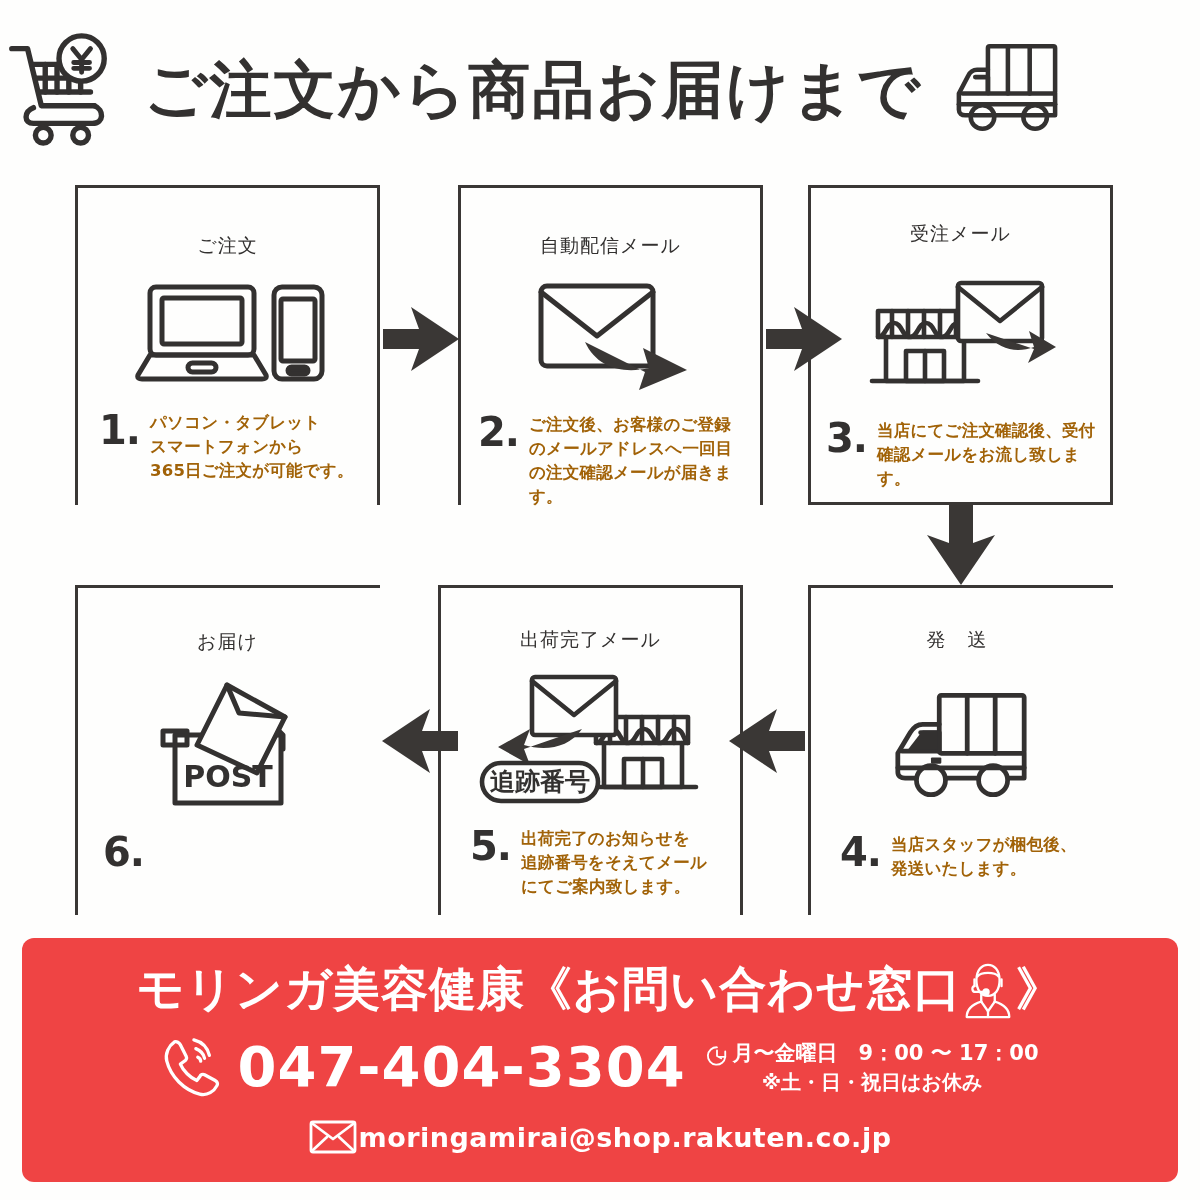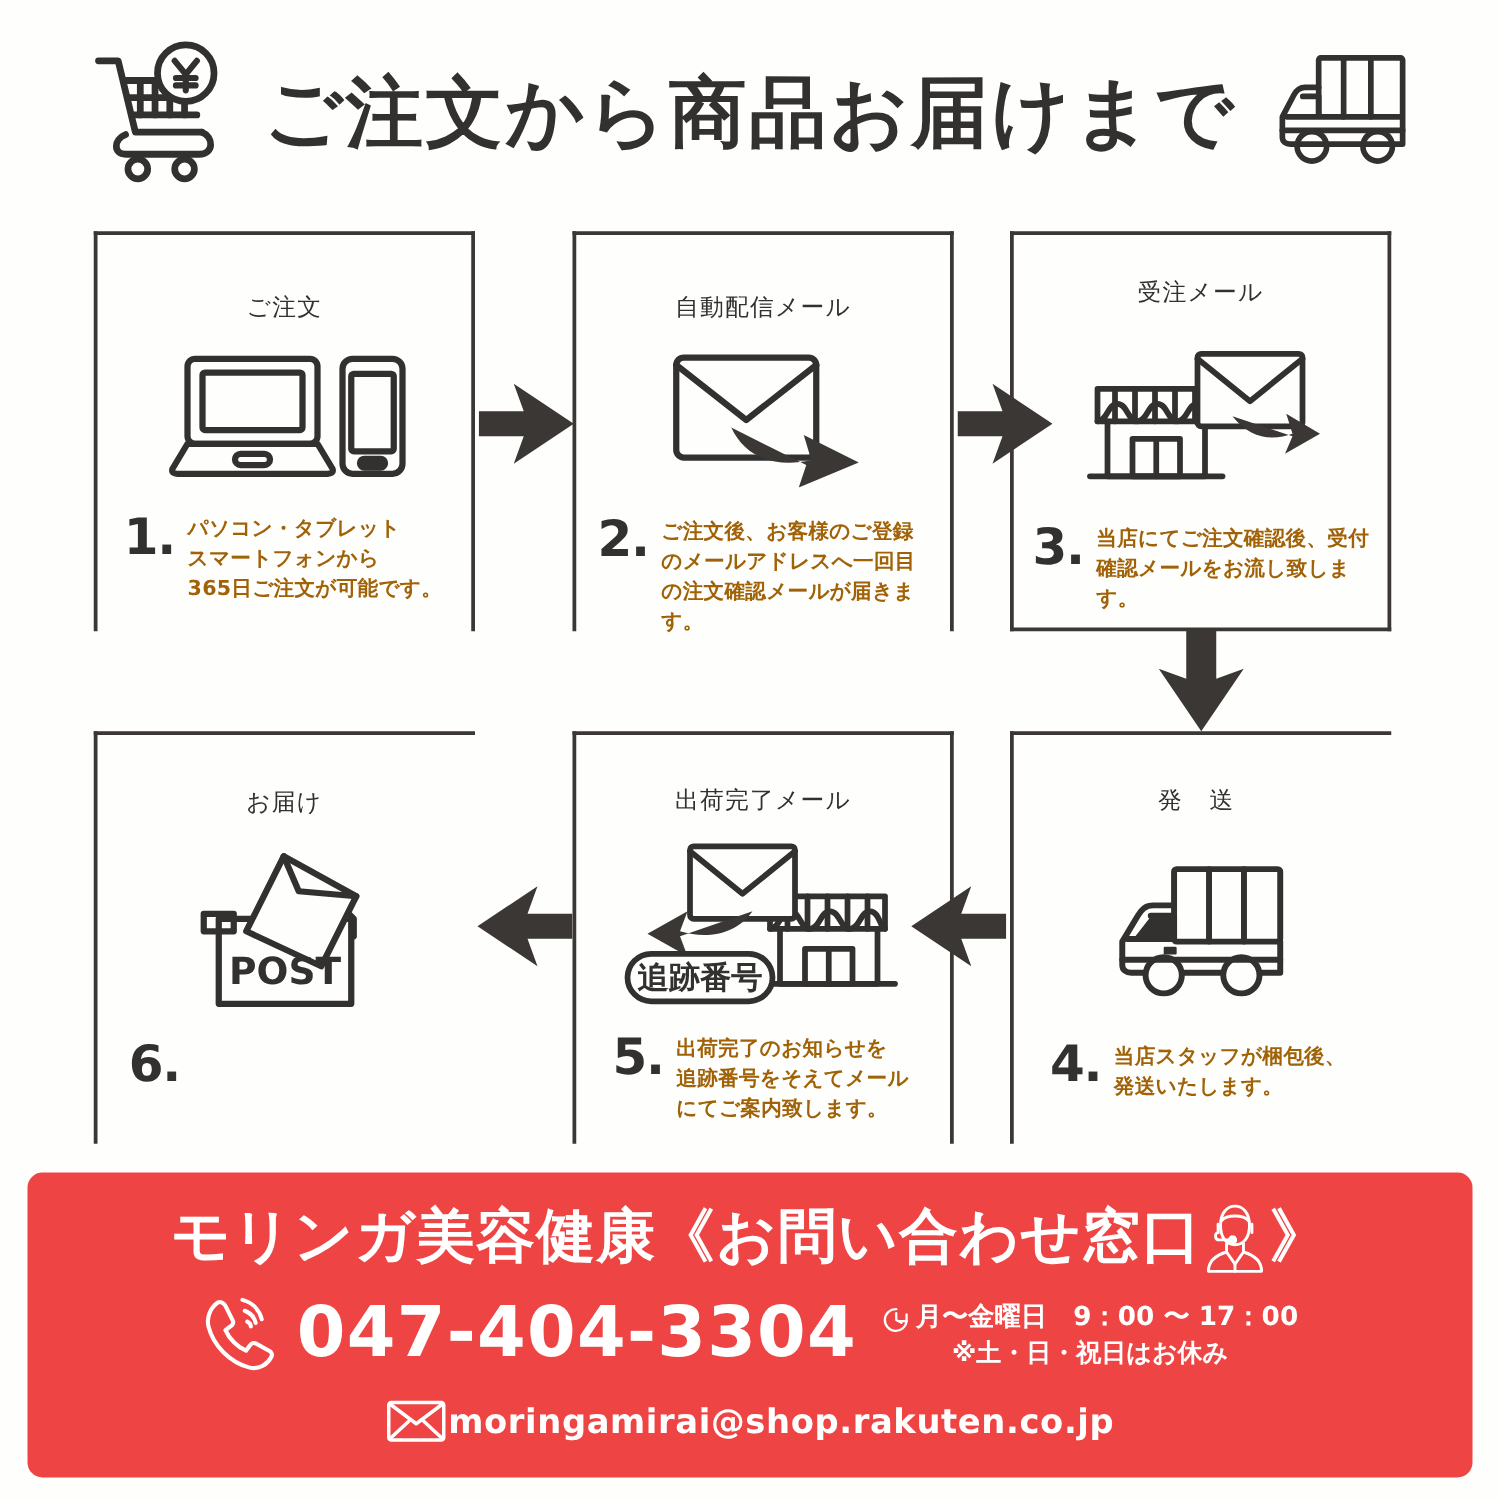--- a/index.html
+++ b/index.html
@@ -8,21 +8,21 @@
     background: #fefefd;
     font-family: "DejaVu Sans", "Liberation Sans", sans-serif;
     color: #333130;
     overflow: hidden;
   }
   .page { position: relative; width: 1200px; height: 1200px; }
 
   
   .header {
     position: absolute; left: 0; top: 10px; width: 1200px; height: 160px;
-    display: flex; align-items: center; justify-content: center; gap: 26px;
+    display: flex; align-items: center; gap: 26px;
   }
   .header-title {
     font-size: 62px; font-weight: 700; letter-spacing: 2px;
     color: #333130; white-space: nowrap; line-height: 1;
   }
   .hdr-icon { flex: 0 0 auto; display: block; }
 
   
   .flow { position: absolute; left: 0; top: 175px; width: 1200px; height: 745px; }
 
@@ -242,21 +242,21 @@
         <span class="step-num">6.</span>
       </div>
     </div>
 
     <span class="arrow" style="left:378px; top:530px;">
       <svg width="80" height="72" viewBox="0 0 80 72" fill="#3a3735">
         <path d="M80 26 H44 L52 4 L4 36 L52 68 L44 46 H80 Z"></path>
       </svg>
     </span>
 
-    <div class="box" style="left:458px; top:410px; width:305px; height:330px;padding-left:44px;">
+    <div class="box" style="left:438px; top:410px; width:305px; height:330px;padding-left:44px;">
       <span class="edge edge-top"></span>
       <span class="edge edge-left"></span>
       <span class="edge edge-right"></span>
 
       <div class="step-title" style="top:42px;">出荷完了メール</div>
       <div class="step-icon" style="top:86px; height:136px;">
         <svg width="226" height="136" viewBox="0 0 226 136" fill="none" stroke="#333130" stroke-width="4.6" stroke-linecap="round" stroke-linejoin="round">
 
           <path d="M118 46 H210 V72 H118 Z"></path>
           <path d="M118 72 C126 72 126 58 134 58 M134 58 C142 58 142 72 150 72 M150 72 C158 72 158 58 166 58 M166 58 C174 58 174 72 182 72 M182 72 C190 72 190 58 198 58 M198 58 C206 58 206 72 210 72"></path>

